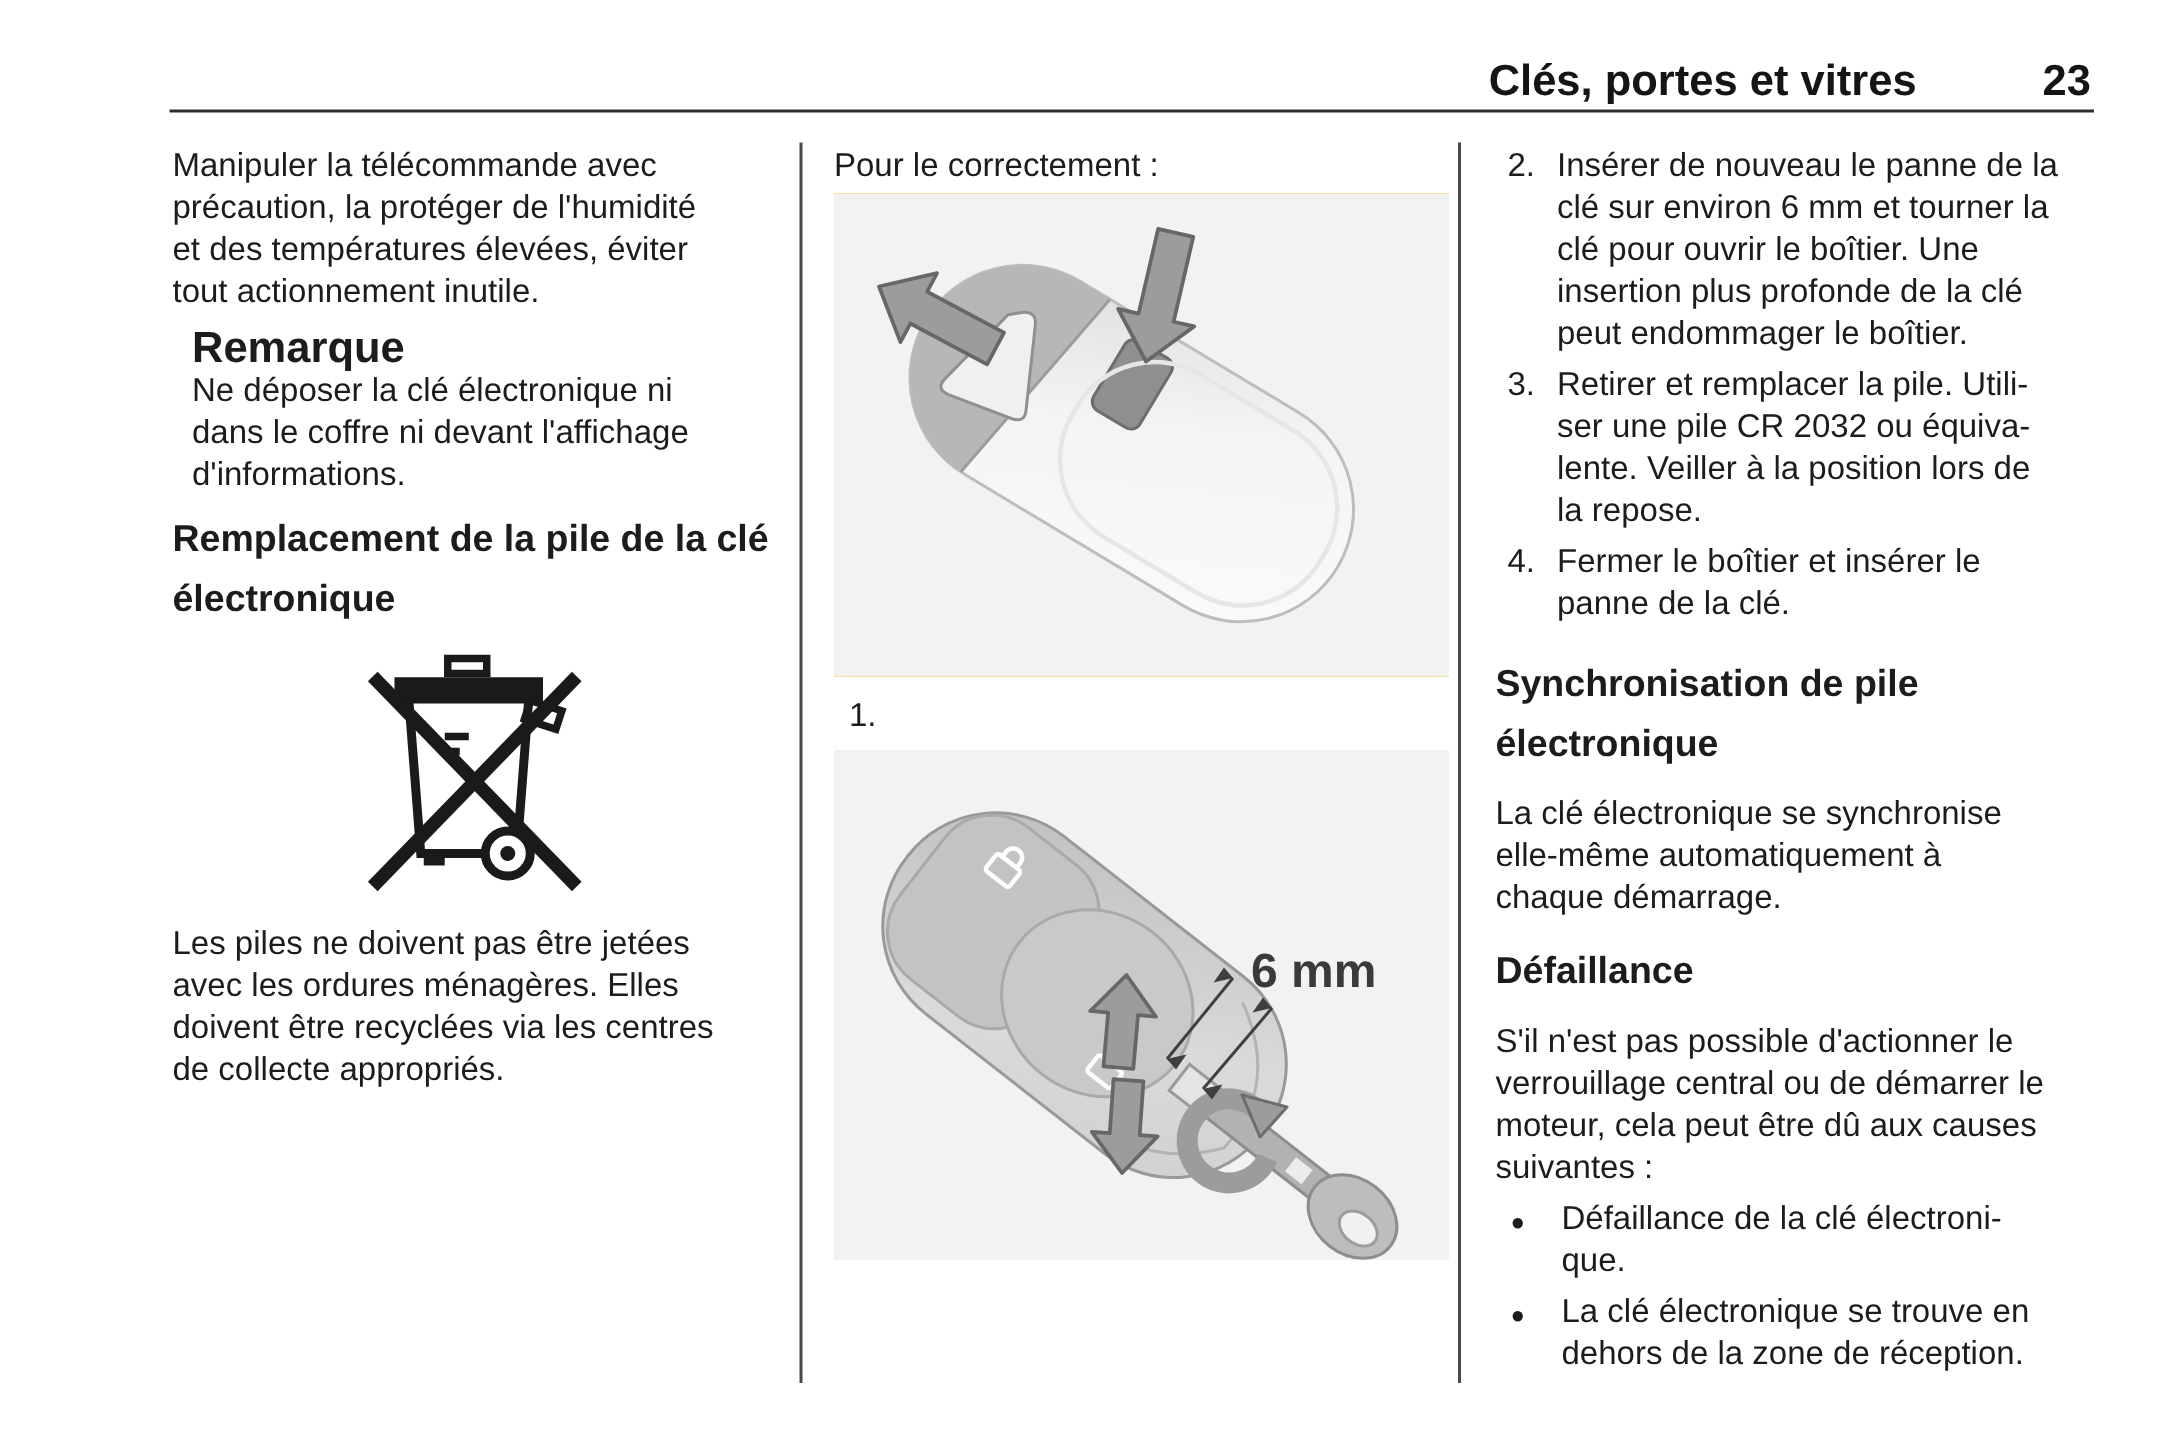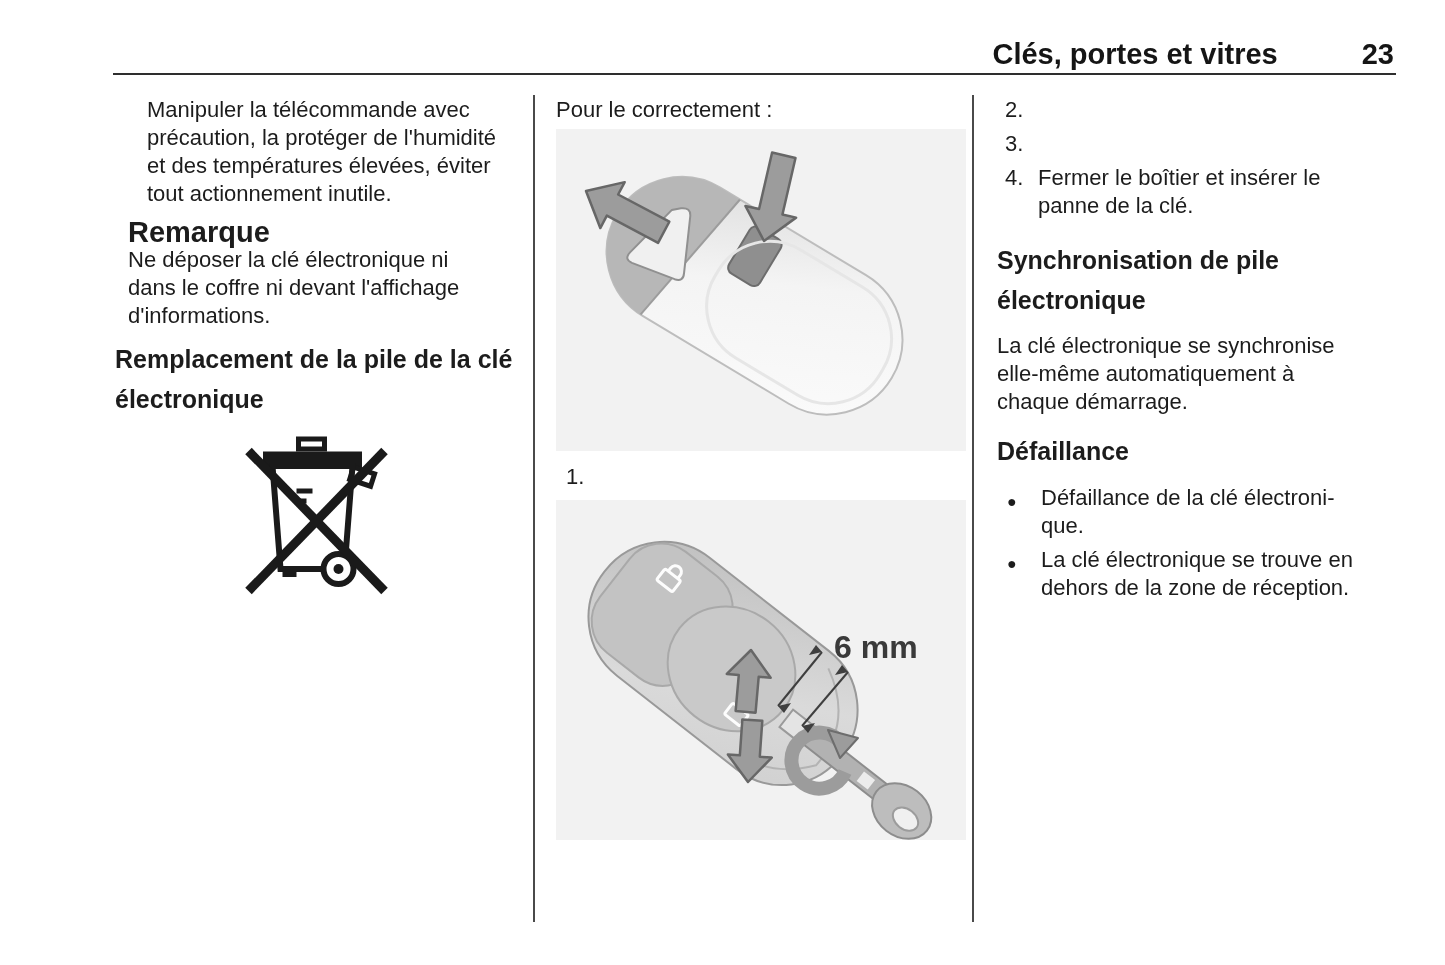--- a/index.html
+++ b/index.html
@@ -18,21 +18,21 @@
     position:absolute; top:73px; left:113px; width:1283px; height:2px; background:#2e2e2e;
   }
   .divider { position:absolute; top:95px; height:827px; width:2px; background:#4a4a4a; }
   .divider-1 { left:533px; }
   .divider-2 { left:972px; }
   .col { position:absolute; top:96px; }
   .col-left  { left:115px; width:402px; }
   .col-mid   { left:556px; width:410px; }
   .col-right { left:997px; width:400px; }
   .para { font-size:22px; line-height:28px; white-space:pre; }
-  .col-left .para1 { margin-bottom:10px;margin-left:32px; }
+  .col-left .para1 { margin-bottom:10px; }
   .note { padding-left:13px; margin-bottom:9px; }
   .note-title { font-size:29px; line-height:28px; font-weight:bold; }
   .heading { font-size:25px; line-height:40px; font-weight:bold; white-space:pre; }
   .col-left .heading { margin-bottom:12px; }
   .para2 { margin-bottom:8px; }
   .figure-bin { width:402px; display:flex; justify-content:center; margin-bottom:16px; }
   .intro { margin-bottom:5px; }
   .figure { background:#eab308; }
   .fig1 { width:410px; height:322px; margin-bottom:12px; }
   .fig2 { width:410px; height:340px; }
@@ -91,20 +91,24 @@
           <circle cx="102" cy="138" r="5" fill="#1a1a1a" stroke="none"></circle>
           <path d="M46,138 h14 v8 h-14 z" fill="#1a1a1a" stroke="none"></path>
           <g stroke-width="9">
             <line x1="12" y1="20" x2="148" y2="160"></line>
             <line x1="148" y1="20" x2="12" y2="160"></line>
           </g>
         </g>
       </svg>
     </div>
 
+    <div class="para">Les piles ne doivent pas être jetées
+avec les ordures ménagères. Elles
+doivent être recyclées via les centres
+de collecte appropriés.</div>
   </div>
 
   <div class="col col-mid">
     <div class="para intro">Pour le correctement :</div>
 
     <div class="figure fig1">
       <svg width="410" height="322" viewBox="0 0 410 322">
         <defs>
           <linearGradient id="g1" x1="0" y1="0" x2="1" y2="1">
             <stop offset="0" stop-color="#d9d9d9"></stop>
@@ -181,37 +185,50 @@
           <path d="M292,172 l-13,3 l7,-10 z" fill="#3f3f3f" stroke="none"></path>
         </g>
         <text x="278" y="158" font-size="32" font-weight="bold" fill="#3a3a3a">6 mm</text>
       </svg>
     </div>
   </div>
 
   <div class="col col-right">
     <div class="step">
       <span class="step-num">2.</span>
+      <span class="step-text">Insérer de nouveau le panne de la
+clé sur environ 6 mm et tourner la
+clé pour ouvrir le boîtier. Une
+insertion plus profonde de la clé
+peut endommager le boîtier.</span>
     </div>
     <div class="step">
       <span class="step-num">3.</span>
+      <span class="step-text">Retirer et remplacer la pile. Utili-
+ser une pile CR 2032 ou équiva-
+lente. Veiller à la position lors de
+la repose.</span>
     </div>
     <div class="step">
       <span class="step-num">4.</span>
       <span class="step-text">Fermer le boîtier et insérer le
 panne de la clé.</span>
     </div>
 
     <div class="heading heading-sync">Synchronisation de pile
 électronique</div>
     <div class="para para-sync">La clé électronique se synchronise
 elle-même automatiquement à
 chaque démarrage.</div>
 
     <div class="heading heading-fail">Défaillance</div>
+    <div class="para para-fail">S'il n'est pas possible d'actionner le
+verrouillage central ou de démarrer le
+moteur, cela peut être dû aux causes
+suivantes :</div>
 
     <div class="bullet">
       <span class="bullet-dot">●</span>
       <span class="step-text">Défaillance de la clé électroni-
 que.</span>
     </div>
     <div class="bullet">
       <span class="bullet-dot">●</span>
       <span class="step-text">La clé électronique se trouve en
 dehors de la zone de réception.</span>

